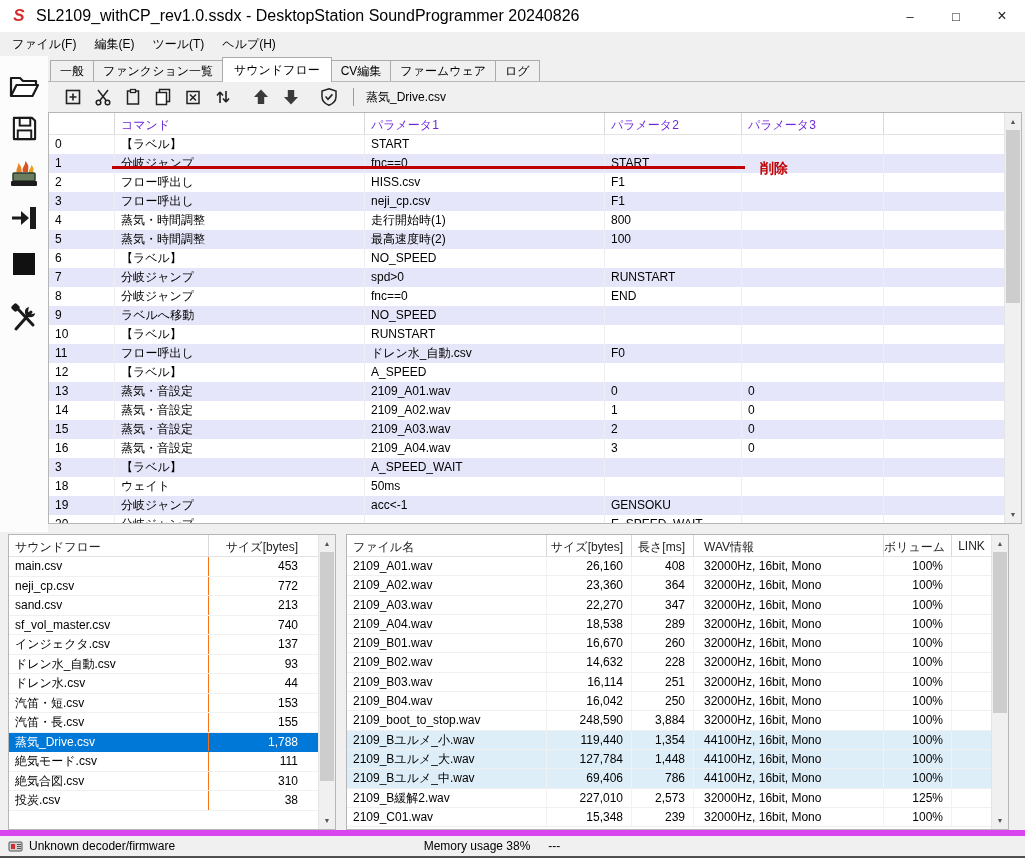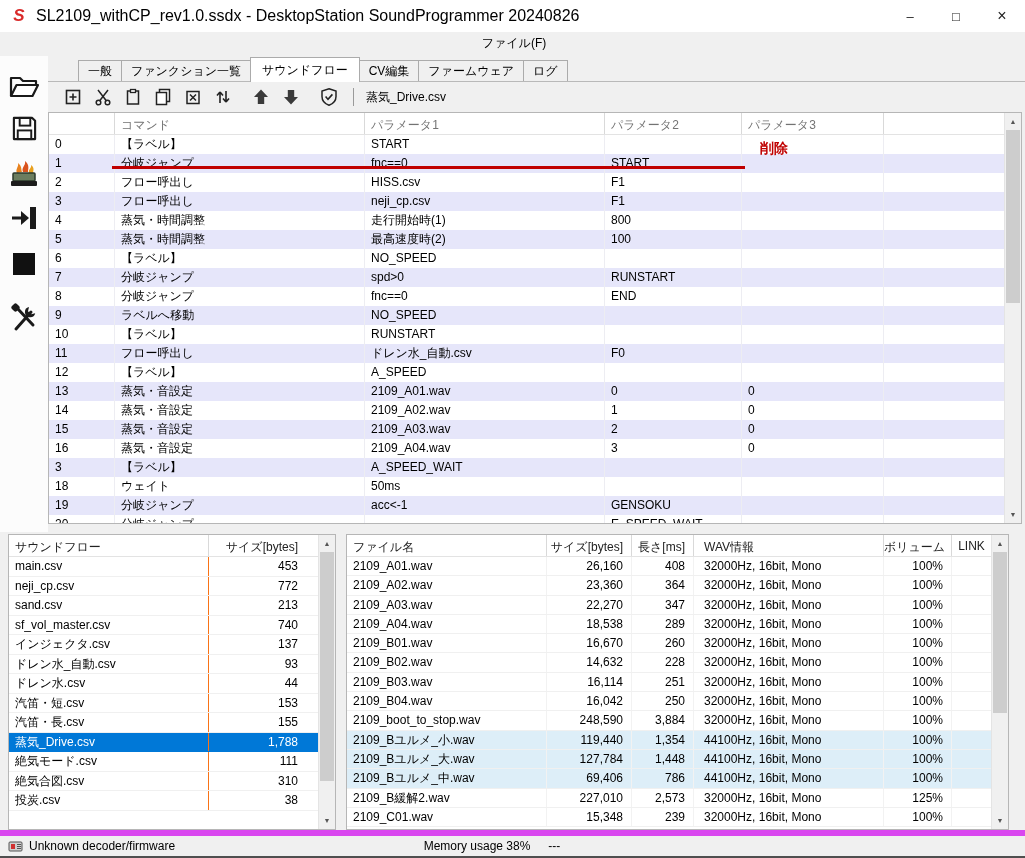--- a/index.html
+++ b/index.html
@@ -8,55 +8,55 @@
 
   
   .titlebar { height:32px; background:#fff; display:flex; align-items:center; padding-left:9px; }
   .appicon { color:#d92b2b; font-weight:bold; font-style:italic; font-size:17px; width:20px; text-align:center; }
   .wtitle { font-size:16px; margin-left:7px; flex:1; white-space:nowrap; overflow:hidden; }
   .wctrls { display:flex; height:32px; }
   .wbtn { width:46px; height:32px; display:flex; align-items:center; justify-content:center; font-size:13px; color:#222; }
   .wbtn.close { font-size:16px; }
 
   
-  .menubar { height:24px; display:flex; align-items:center; padding-left:3px; background:#f0f0f0;flex-direction:column; }
+  .menubar { height:24px; display:flex; align-items:center; padding-left:3px; background:#f0f0f0; }
   .menuitem { padding:3px 9px; font-size:12px; white-space:nowrap; }
 
   
   .bodyrow { display:flex; height:476px; }
   .sidebar { width:48px; background:#fcfcfc; display:flex; flex-direction:column; align-items:center; padding-top:12px; }
   .sbtn { width:36px; height:36px; display:flex; align-items:center; justify-content:center; }
   .mt6{margin-top:6px;} .mt8{margin-top:8px;} .mt10{margin-top:10px;} .mt18{margin-top:18px;}
   .main { flex:1; display:flex; flex-direction:column; min-width:0; background:#f0f0f0; }
 
   
   .tabstrip { height:26px; display:flex; align-items:flex-end; padding-left:2px; border-bottom:1px solid #b9b9b9; }
-  .tab { height:21px; line-height:20px; padding:0 9px; border:1px solid #ababab; border-bottom:none; background:#f0f0f0; font-size:12px; white-space:nowrap;margin-left:28px; }
+  .tab { height:21px; line-height:20px; padding:0 9px; border:1px solid #ababab; border-bottom:none; background:#f0f0f0; font-size:12px; white-space:nowrap; }
   .tab + .tab { margin-left:-1px; }
   .tab.active { height:25px; line-height:24px; background:#fff; margin-bottom:-1px; z-index:2; position:relative; padding:0 11px; }
 
   
   .toolbar { height:30px; display:flex; align-items:center; padding-left:13px; gap:6px; }
   .tbtn { width:24px; height:24px; display:flex; align-items:center; justify-content:center; }
   .tbtn.gap { margin-left:8px; }
   .tsep { width:1px; height:18px; background:#9a9a9a; margin:0 6px; }
   .tlabel { font-size:12px; white-space:nowrap; }
 
   
   .tablewrap { flex:1; margin:0 3px 8px 0; background:#fff; border:1px solid #b6b6b6; position:relative; overflow:hidden; }
   .ft-inner { position:absolute; left:0; top:0; right:17px; bottom:0; overflow:hidden; }
   .ft-hrow { display:flex; height:22px; border-bottom:1px solid #e3e3e3; }
-  .ft-hcell { font-size:12px; color:#737373; padding:4px 0 0 6px; border-right:1px solid #d9d9d9; overflow:hidden; white-space:nowrap; }
+  .ft-hcell { font-size:12px; color:#6d28d9; padding:4px 0 0 6px; border-right:1px solid #d9d9d9; overflow:hidden; white-space:nowrap; }
   .c-num{width:66px;} .c-cmd{width:250px;} .c-p1{width:240px;} .c-p2{width:137px;} .c-p3{width:142px;}
   .c-fill{flex:1; border-right:none !important;}
   .ftr { display:flex; height:19px; }
   .ftr.alt { background:#e6e6fa; }
   .ftc { line-height:19px; padding-left:6px; border-right:1px solid #ededf2; overflow:hidden; white-space:nowrap; }
   .del-line { position:absolute; left:63px; top:53px; width:633px; height:3px; background:#c00000; z-index:5; }
-  .del-label { position:absolute; left:711px; top:26px; height:19px; line-height:19px; font-size:14px; font-weight:bold; color:#c00000; z-index:5; }
+  .del-label { position:absolute; left:711px; top:46px; height:19px; line-height:19px; font-size:14px; font-weight:bold; color:#c00000; z-index:5; }
 
   
   .scrollbar { position:absolute; top:0; right:0; bottom:0; width:17px; background:#f0f0f0; display:flex; flex-direction:column; border-left:1px solid #e4e4e4; }
   .sb-arrow { height:17px; display:flex; align-items:center; justify-content:center; font-size:7px; color:#555; }
   .sb-track { flex:1; position:relative; }
   .sb-thumb { position:absolute; left:1px; right:1px; background:#cdcdcd; }
 
   
   .bottomrow { height:298px; display:flex; padding:2px 16px 0 8px; gap:10px; background:#f0f0f0; }
   .panel { background:#fff; border:1px solid #b6b6b6; position:relative; overflow:hidden; }

